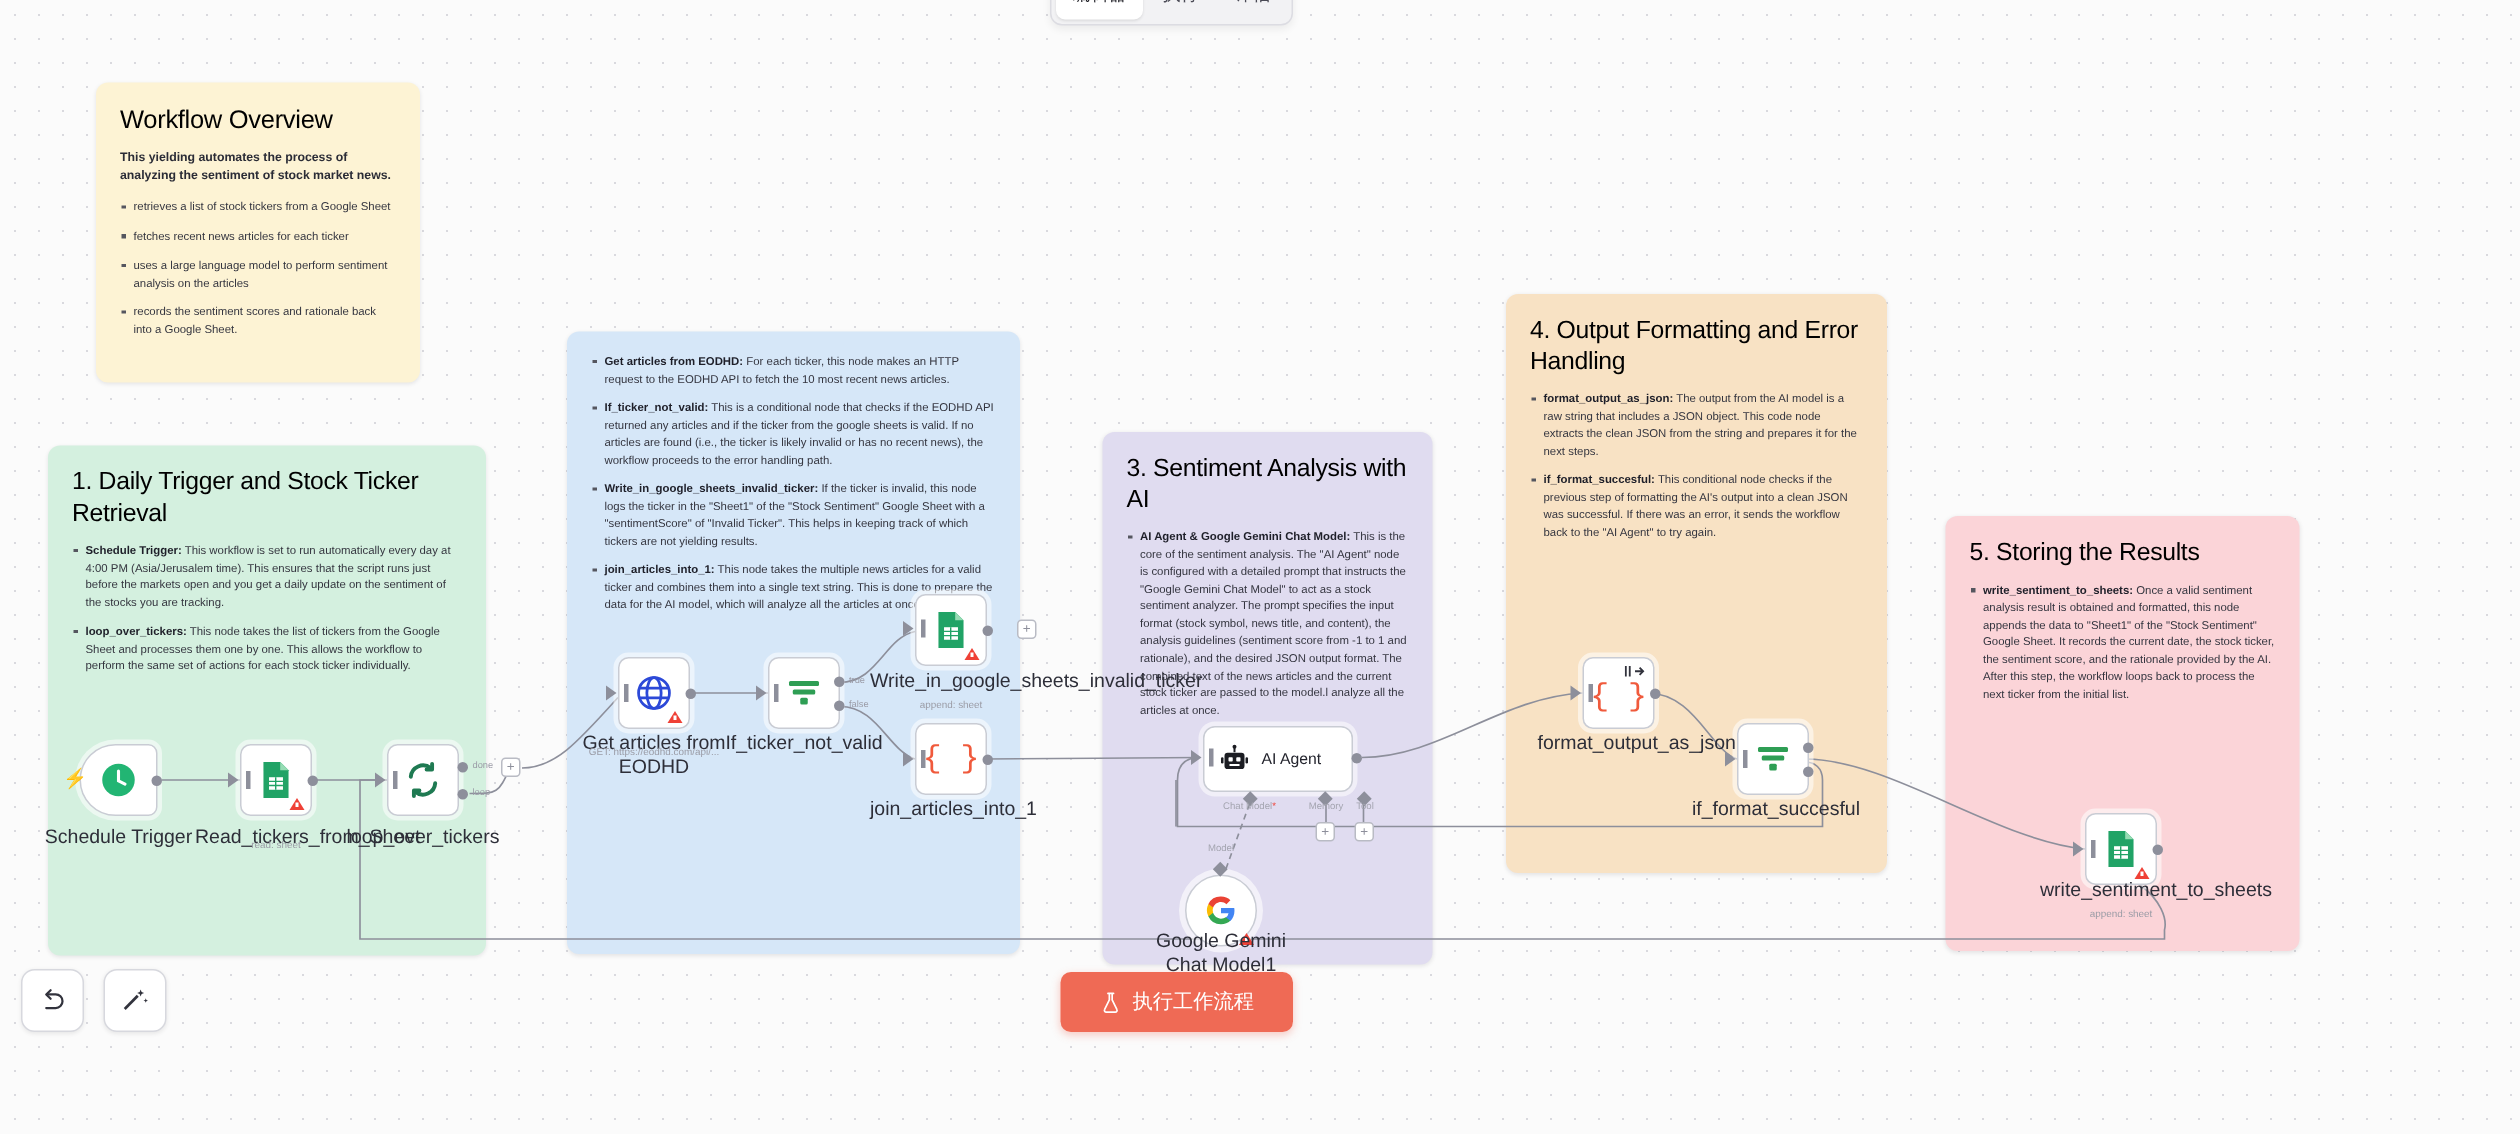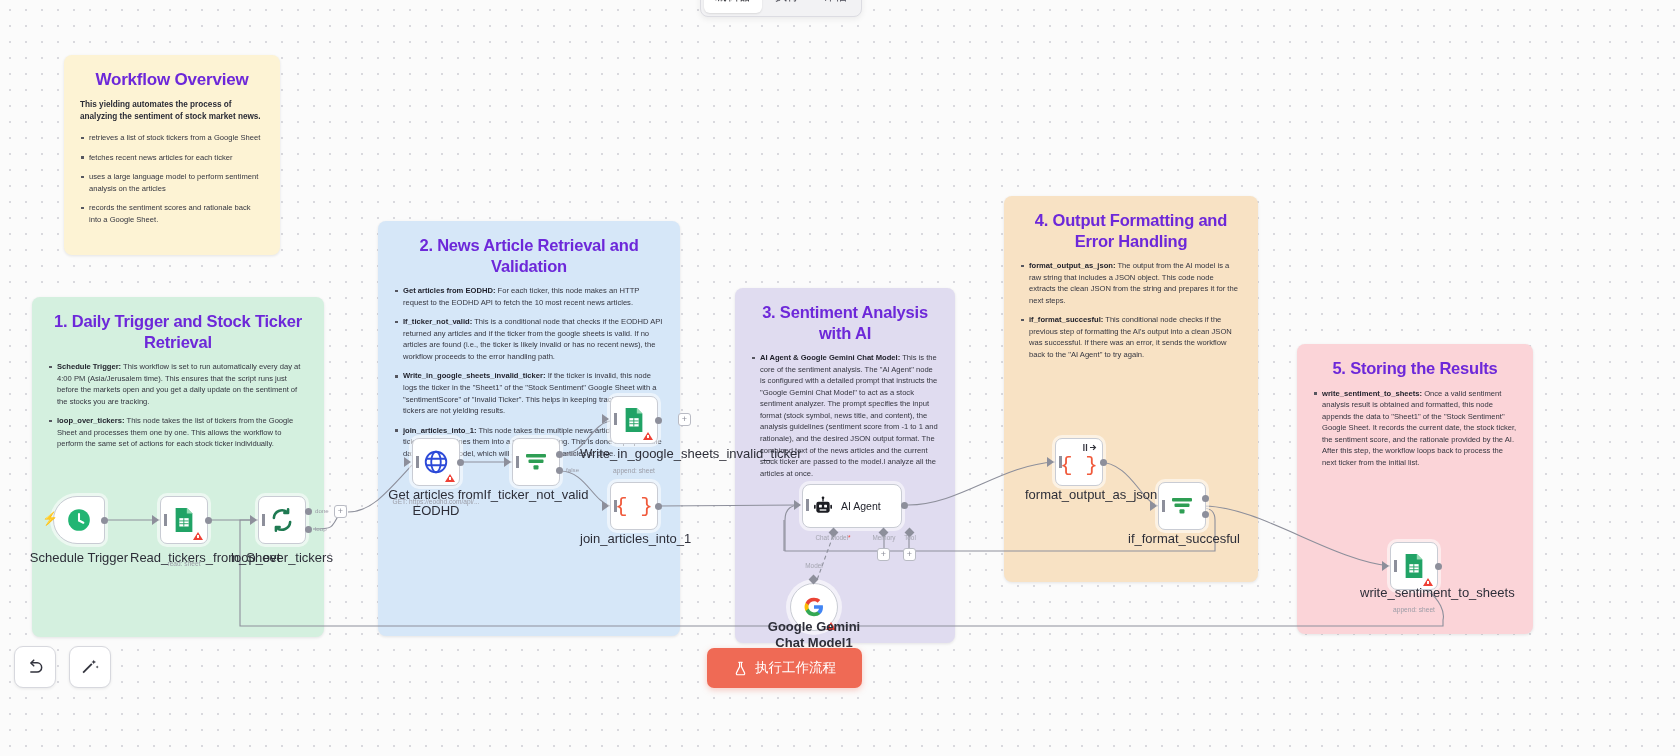--- a/index.html
+++ b/index.html
@@ -30,22 +30,22 @@
   }
   .topbar .tab.active { background: #fff; color: #1d1d24; box-shadow: 0 1px 2px rgba(0,0,0,.1); }
 
   
   .sticky {
     position: absolute; border-radius: 8px; padding: 14px 16px 16px;
     box-shadow: 0 1px 3px rgba(20,20,30,.10);
     overflow: hidden;
   }
   .sticky h2 {
-    font-size: 17px; font-weight: 700; color: #6d28d9;
-    line-height: 1.25; margin-bottom: 9px; letter-spacing: -.2px; text-align: center;
+    font-size: 17px; font-weight: 400; color: #000000;
+    line-height: 1.25; margin-bottom: 9px; letter-spacing: -.2px;
   }
   .sticky.big h2 { font-size: 16.5px; }
   .sticky p.lead {
     font-size: 8.2px; font-weight: 700; color: #2b2c36;
     line-height: 1.45; margin-bottom: 9px;
   }
   .sticky ul { list-style: none; }
   .sticky ul li {
     position: relative; font-size: 7.6px; line-height: 1.52;
     color: #34353f; padding-left: 9px; margin-bottom: 8px;
@@ -208,21 +208,20 @@
 
   <div class="sticky note-green big" style="left:32px; top:297px; width:292px; height:340px;">
     <h2>1. Daily Trigger and Stock Ticker Retrieval</h2>
     <ul>
       <li><b>Schedule Trigger:</b><span> This workflow is set to run automatically every day at 4:00 PM (Asia/Jerusalem time). This ensures that the script runs just before the markets open and you get a daily update on the sentiment of the stocks you are tracking.</span></li>
       <li><b>loop_over_tickers:</b><span> This node takes the list of tickers from the Google Sheet and processes them one by one. This allows the workflow to perform the same set of actions for each stock ticker individually.</span></li>
     </ul>
   </div>
 
   <div class="sticky note-blue big" style="left:378px; top:221px; width:302px; height:415px;">
-    <h2>2. News Article Retrieval and Validation</h2>
     <ul>
       <li><b>Get articles from EODHD:</b><span> For each ticker, this node makes an HTTP request to the EODHD API to fetch the 10 most recent news articles.</span></li>
       <li><b>If_ticker_not_valid:</b><span> This is a conditional node that checks if the EODHD API returned any articles and if the ticker from the google sheets is valid. If no articles are found (i.e., the ticker is likely invalid or has no recent news), the workflow proceeds to the error handling path.</span></li>
       <li><b>Write_in_google_sheets_invalid_ticker:</b><span> If the ticker is invalid, this node logs the ticker in the "Sheet1" of the "Stock Sentiment" Google Sheet with a "sentimentScore" of "Invalid Ticker". This helps in keeping track of which tickers are not yielding results.</span></li>
       <li><b>join_articles_into_1:</b><span> This node takes the multiple news articles for a valid ticker and combines them into a single text string. This is done to prepare the data for the AI model, which will analyze all the articles at once.</span></li>
     </ul>
   </div>
 
   <div class="sticky note-purple big" style="left:735px; top:288px; width:220px; height:355px;">
     <h2>3. Sentiment Analysis with AI</h2>
@@ -361,21 +360,21 @@
   <div class="sub-lbl" style="left:784px; top:562px;">Model</div>
   <div class="node round" style="left:790px; top:583px;">
     <svg class="icon-sq" width="22" height="22" viewBox="0 0 24 24">
       <path d="M21.8 12.2c0-.7-.06-1.4-.18-2.04H12v3.87h5.5a4.7 4.7 0 0 1-2.04 3.09v2.56h3.3c1.93-1.78 3.04-4.4 3.04-7.48z" fill="#4285f4"></path>
       <path d="M12 22c2.76 0 5.08-.92 6.77-2.48l-3.3-2.56c-.92.61-2.09.97-3.47.97-2.67 0-4.93-1.8-5.74-4.22H2.85v2.64A10 10 0 0 0 12 22z" fill="#34a853"></path>
       <path d="M6.26 13.71a6 6 0 0 1 0-3.83V7.24H2.85a10 10 0 0 0 0 9.11l3.41-2.64z" fill="#fbbc05"></path>
       <path d="M12 5.86c1.5 0 2.85.52 3.92 1.53l2.92-2.92C17.08 2.83 14.76 1.9 12 1.9A10 10 0 0 0 2.85 7.24l3.41 2.64C7.07 7.66 9.33 5.86 12 5.86z" fill="#ea4335"></path>
     </svg>
     <span class="warn" style="right:1px; bottom:0px;"></span>
   </div>
-  <div class="node-label" style="left:760px; top:619px;font-weight:bold;">Google Gemini Chat Model1</div>
+  <div class="node-label" style="left:760px; top:619px;">Google Gemini Chat Model1</div>
 
   <div class="port-in" style="left:1047px; top:457px;"></div>
   <div class="node" style="left:1055px; top:438px;">
     <svg style="position:absolute; right:5px; top:4px;" width="14" height="9" viewBox="0 0 16 10">
       <path d="M1 1L1 9M4 1L4 9" stroke="#32333d" stroke-width="1.4"></path>
       <path d="M8 5h6M11.5 2.3L14.2 5l-2.7 2.7" stroke="#32333d" stroke-width="1.4" fill="none"></path>
     </svg>
     <span style="font-size:21px; color:#f05a3c; font-family:'Liberation Mono',monospace; margin-top:6px;">{&nbsp;}</span>
   </div>
   <div class="port" style="left:1100px; top:459px;"></div>

